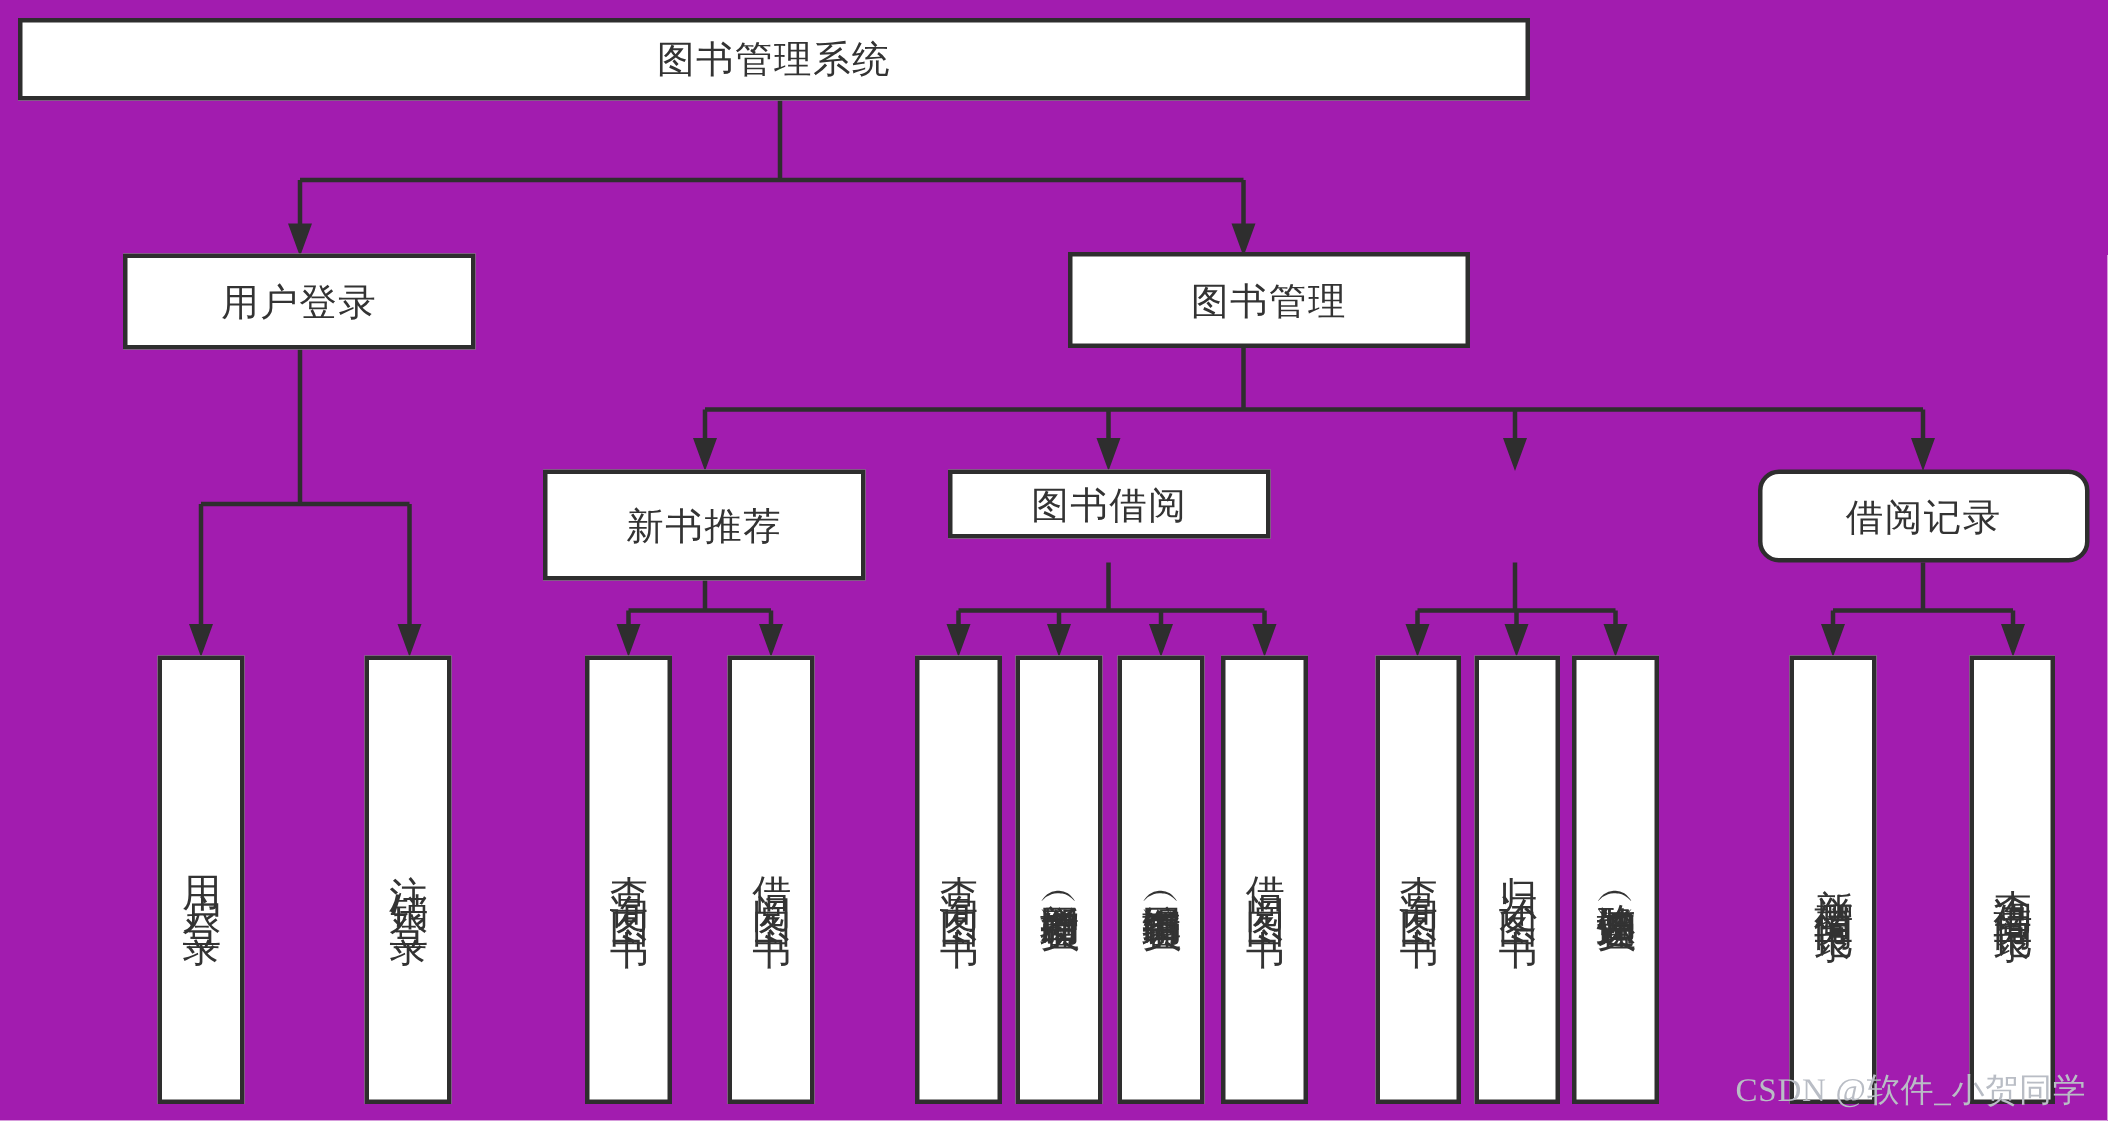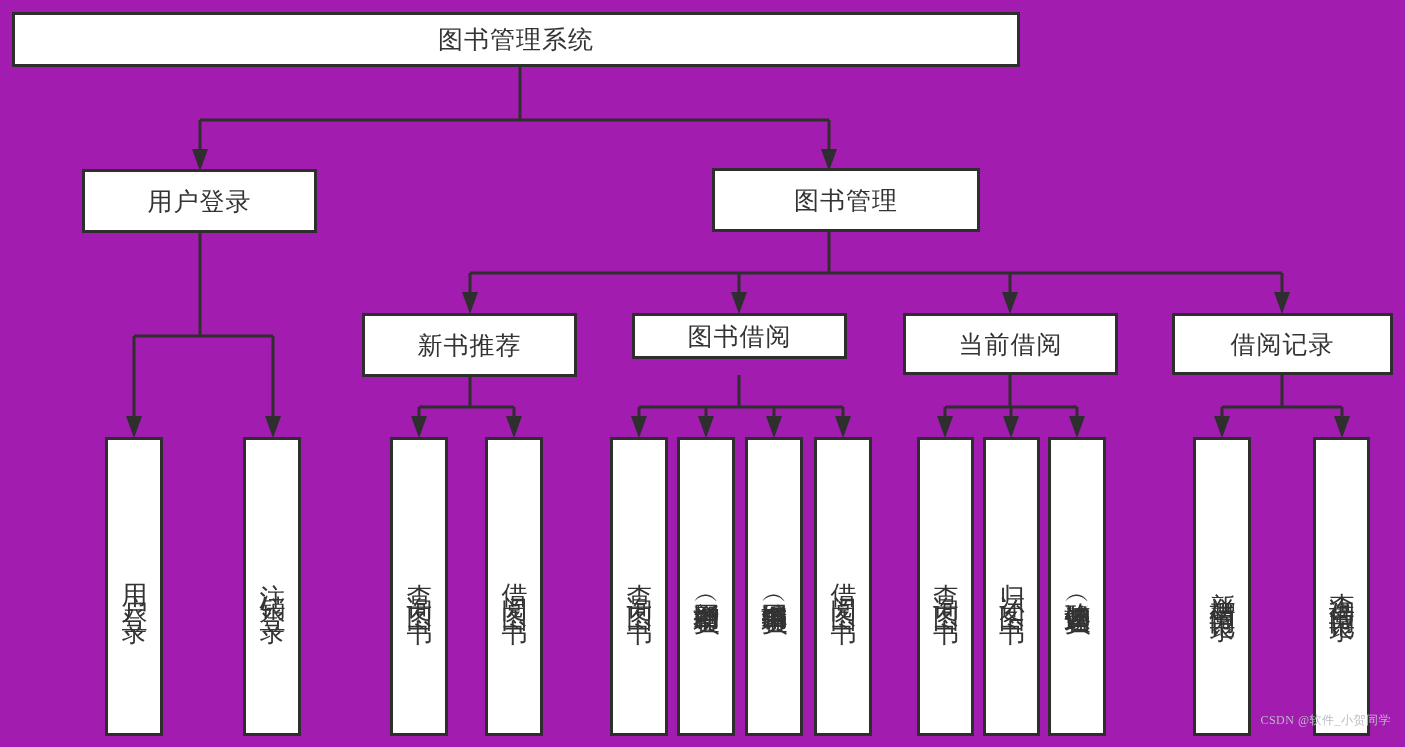--- a/index.html
+++ b/index.html
@@ -50,21 +50,21 @@
     line-height: 1;
     white-space: nowrap;
   }
   .gap-lg span { letter-spacing: 12px; }
   .gap-md span { letter-spacing: 5px; }
   .gap-sm span { letter-spacing: 1px; }
   .watermark {
     position: absolute;
     right: 14px;
     top: 712px;
-    font-size: 12px;
+    font-size: 22px;
     color: #b9bdc5;
     letter-spacing: 0.5px;
     z-index: 3;
   }
 </style>
 </head>
 <body>
 
 <div class="canvas">
 
@@ -92,30 +92,27 @@
     <span>图书管理系统</span>
   </div>
 
   <div class="hbox" style="left:82px; top:169px; width:235px; height:64px;">
     <span>用户登录</span>
   </div>
   <div class="hbox" style="left:712px; top:168px; width:268px; height:64px;">
     <span>图书管理</span>
   </div>
 
-  <div class="hbox" style="left:362px; top:313px; width:215px; height:64px;">
+  <div class="hbox" style="left:362px; top:313px; width:215px; height:74px;">
     <span>新书推荐</span>
   </div>
   <div class="hbox" style="left:632px; top:313px; width:215px; height:46px;">
     <span>图书借阅</span>
   </div>
-  <div class="hbox" style="left:903px; top:313px; width:215px; height:62px;">
-    <span>当前借阅</span>
-  </div>
-  <div class="hbox" style="left:1172px; top:313px; width:221px; height:62px;">
+  <div class="hbox" style="left:1172px; top:313px; width:221px; height:62px;border-radius:14px;">
     <span>借阅记录</span>
   </div>
 
   <div class="vbox gap-lg" style="left:105px;">
     <span>用户登录</span>
   </div>
   <div class="vbox gap-lg" style="left:243px;">
     <span>注销登录</span>
   </div>
 

